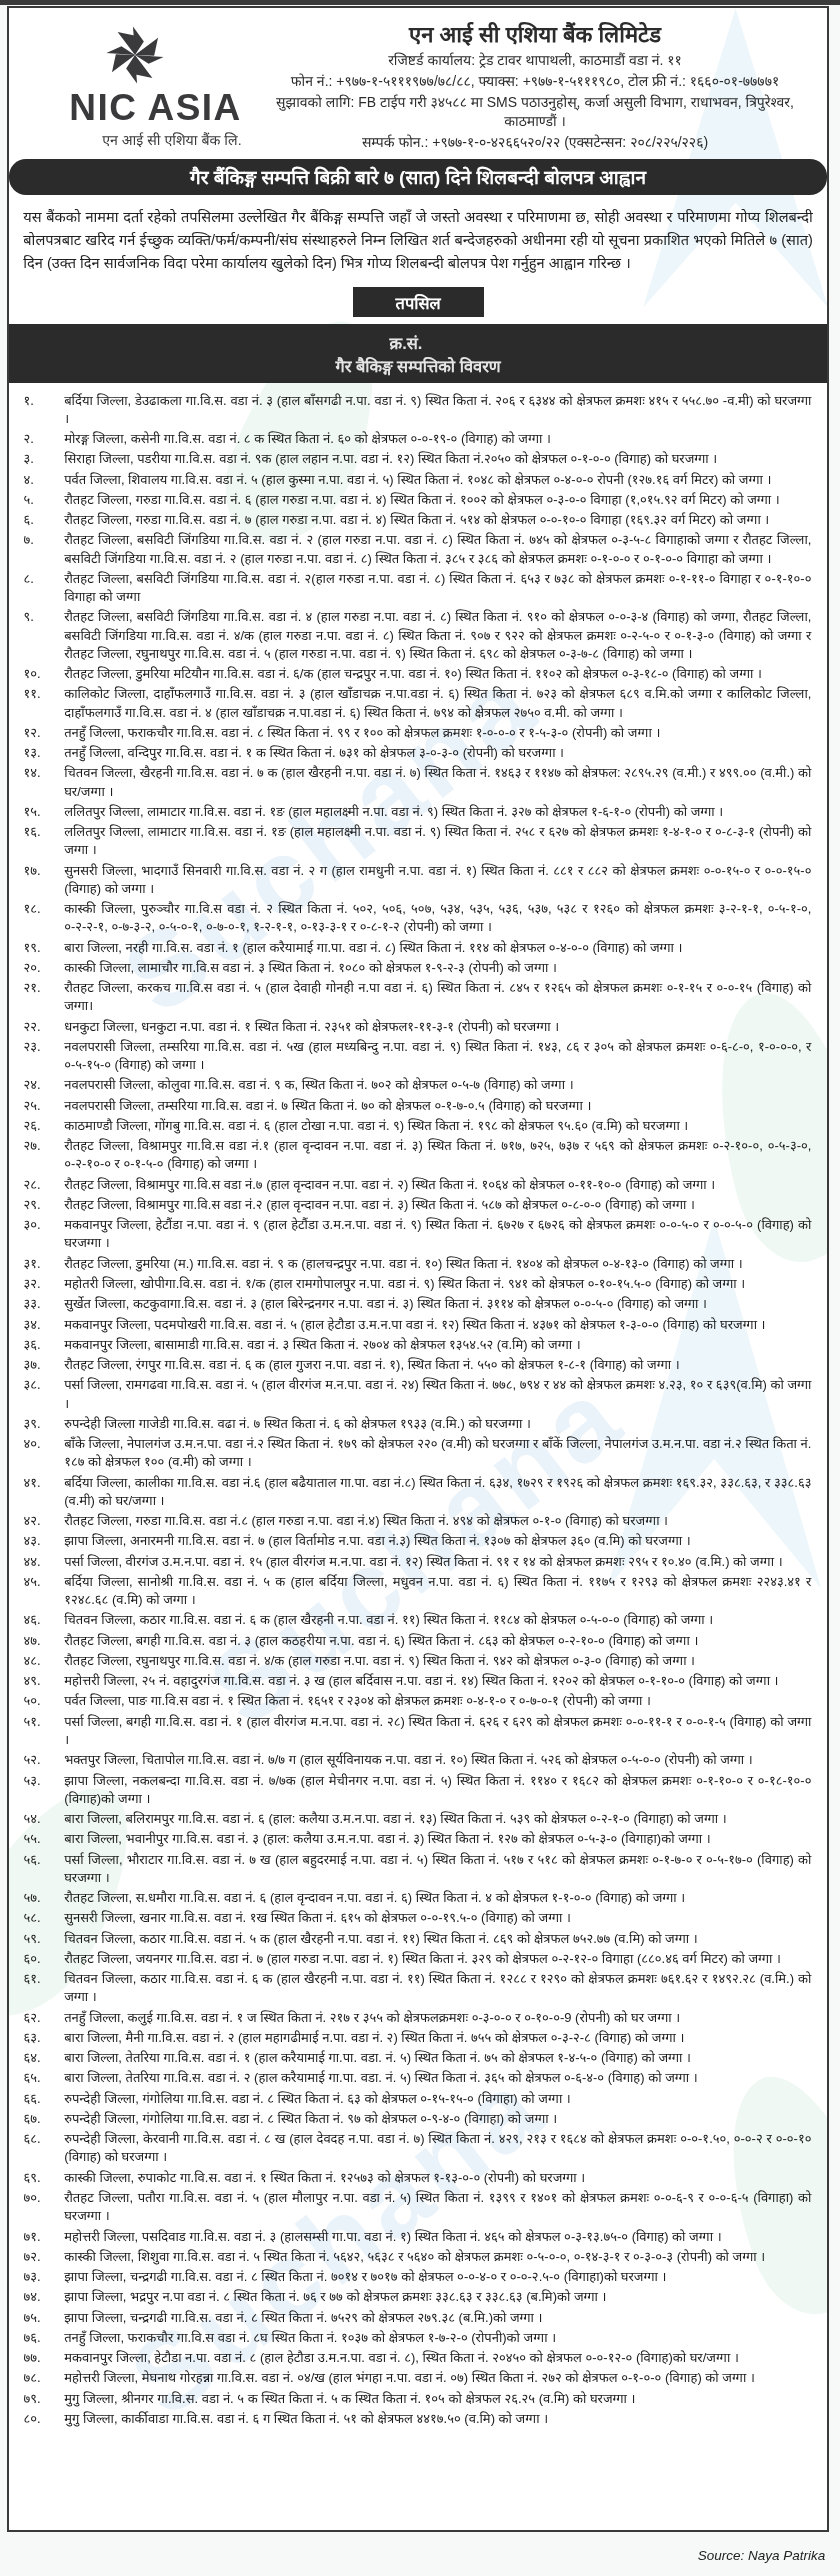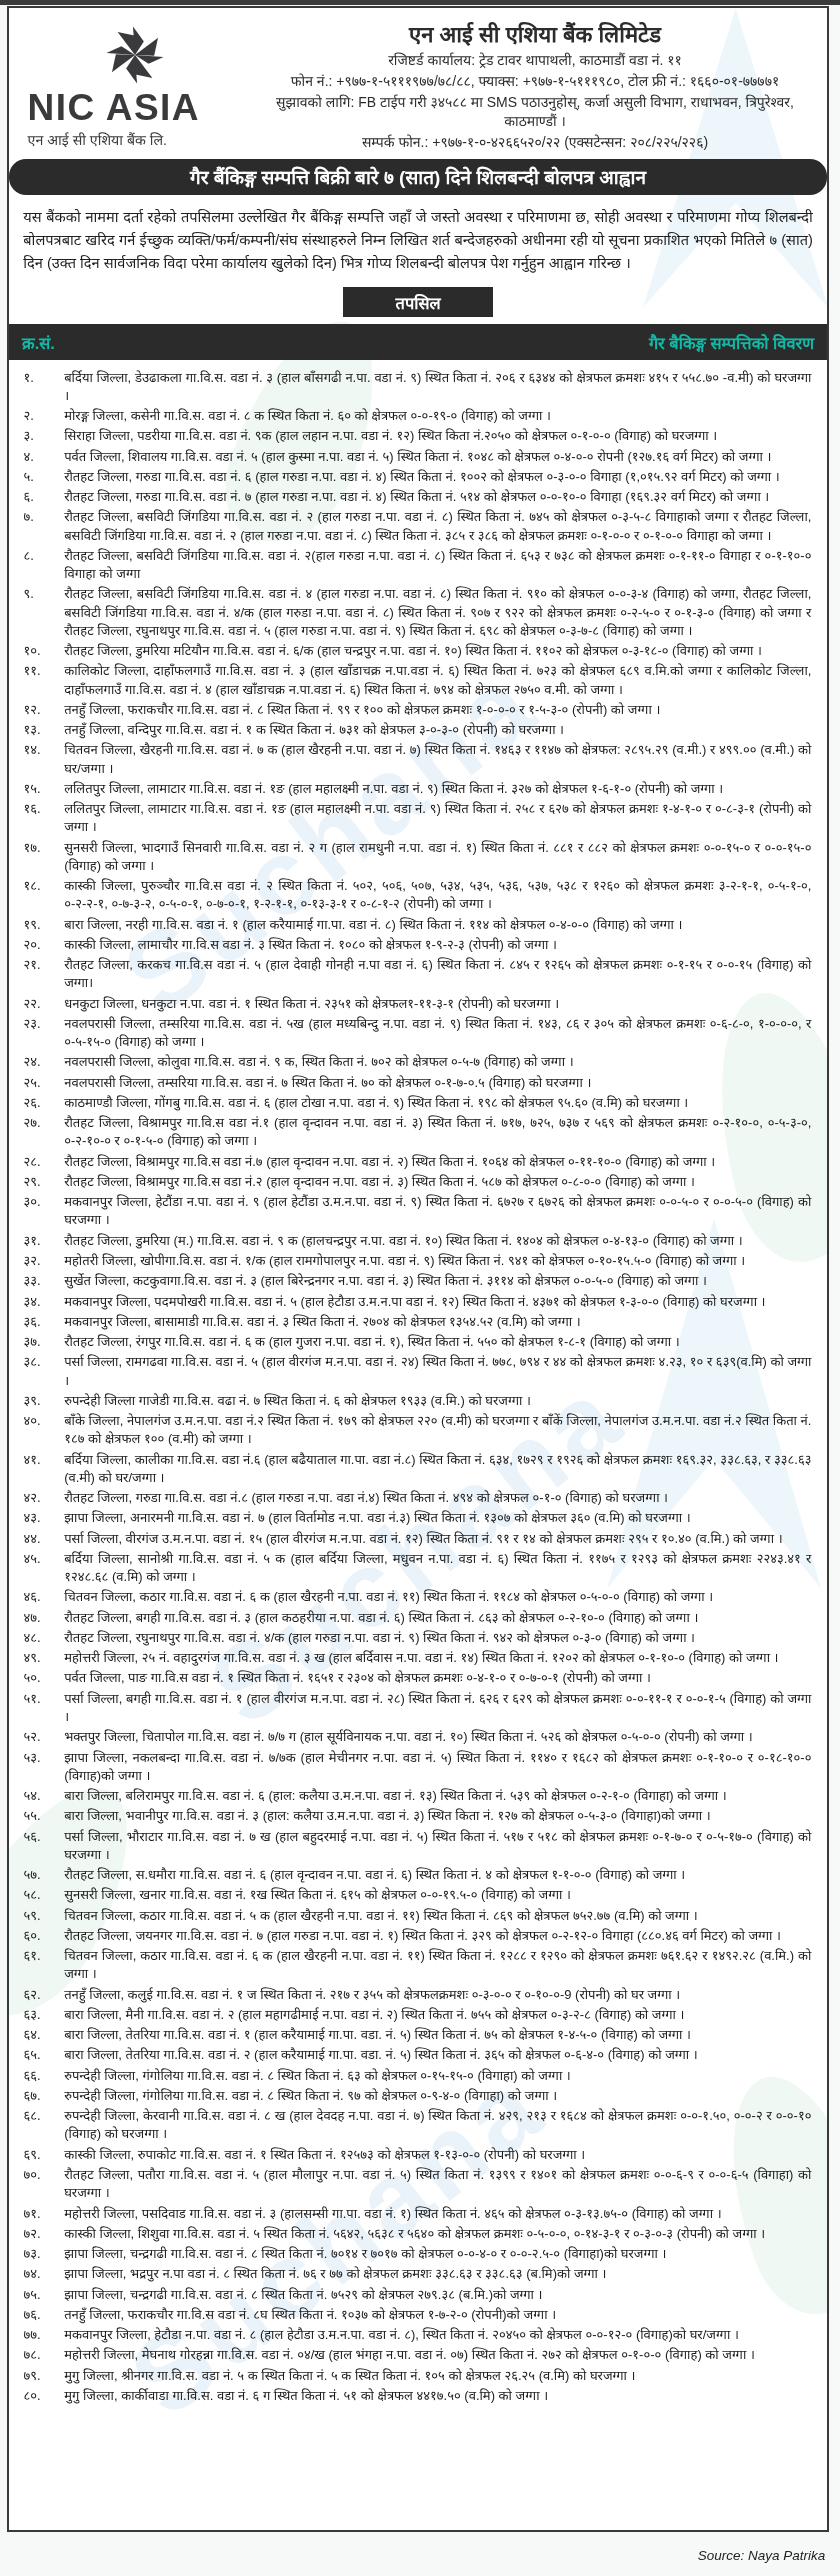--- a/index.html
+++ b/index.html
@@ -17,35 +17,35 @@
   .wm-layer{position:absolute;inset:0;z-index:0;pointer-events:none;}
   .wm-text{position:absolute;color:rgba(45,130,205,0.10);font-weight:bold;
     transform:rotate(-38deg);font-size:107px;letter-spacing:5.7px;white-space:nowrap;}
   .wm-leaf{position:absolute;background:rgba(120,200,160,0.12);
     border-radius:55% 45% 60% 40% / 70% 60% 40% 30%;}
   .wm-streak{position:absolute;background:rgba(110,180,225,0.12);
     clip-path:polygon(0 100%,50% 0,100% 100%,50% 65%);}
   .content{position:relative;z-index:1;}
 
   .hdr{display:flex;align-items:center;gap:17px;padding:10px 15.7px 7.1px 18.5px;}
-  .logo-block{width:214px;flex-shrink:0;text-align:left;}
+  .logo-block{width:214px;flex-shrink:0;text-align:right;}
   .logo-mark svg{width:68px;height:68px;display:block;margin:0 auto;}
   .logo-word{font-size:37px;font-weight:bold;letter-spacing:1.4px;color:#3a3a3c;line-height:1;}
   .logo-sub{font-size:14.2px;color:#3a3a3c;margin-top:4.3px;}
   .hdr-details{flex:1;min-width:0;text-align:center;}
   .bank-name{font-size:22px;font-weight:bold;color:#2c2c2c;margin-bottom:2.8px;}
   .hdr-line{font-size:14px;color:#2c2c2c;margin-top:2.1px;line-height:1.35;}
 
   .title-bar{background:#2b2b2b;color:#fff;text-align:center;
     font-size:19px;font-weight:bold;padding:5px 2.8px;border-radius:17px;}
   .intro{padding:11.4px 14.2px 4.3px 14.2px;font-size:14.6px;line-height:1.55;text-align:justify;color:#1f1f1f;}
-  .tapsil{width:150px;margin:8.5px auto 2.8px auto;background:#2b2b2b;color:#fff;
+  .tapsil{width:131px;margin:8.5px auto 2.8px auto;background:#2b2b2b;color:#fff;
     text-align:center;font-size:16.4px;font-weight:bold;padding:3.6px 0;}
-  .thead{background:#2b2b2b;color:#14b8a6;display:flex;align-items:center;
-    padding:6.4px 13px;font-size:16.4px;font-weight:bold;margin-top:7.1px;}
+  .thead{background:#2b2b2b;color:#e5e5e5;display:flex;align-items:center;
+    padding:6.4px 13px;font-size:16.4px;font-weight:bold;margin-top:7.1px;flex-direction:column;}
   .thead .c-sn{width:57px;flex-shrink:0;}
   .thead .c-desc{flex:1;text-align:right;}
 
   .list{padding:8.5px 11.4px 5.7px 4.3px;font-size:13px;line-height:1.4;color:#1c1c1c;}
   .row{display:flex;margin-bottom:2.1px;}
   .row .sn{width:38px;flex-shrink:0;text-align:left;padding-left:10px;}
   .row .desc{flex:1;padding-left:2.8px;text-align:justify;padding-right:4.3px;}
 
   .credit{position:absolute;top:2548px;right:15.7px;font-style:italic;
     font-size:13.5px;color:#222;z-index:2;}

